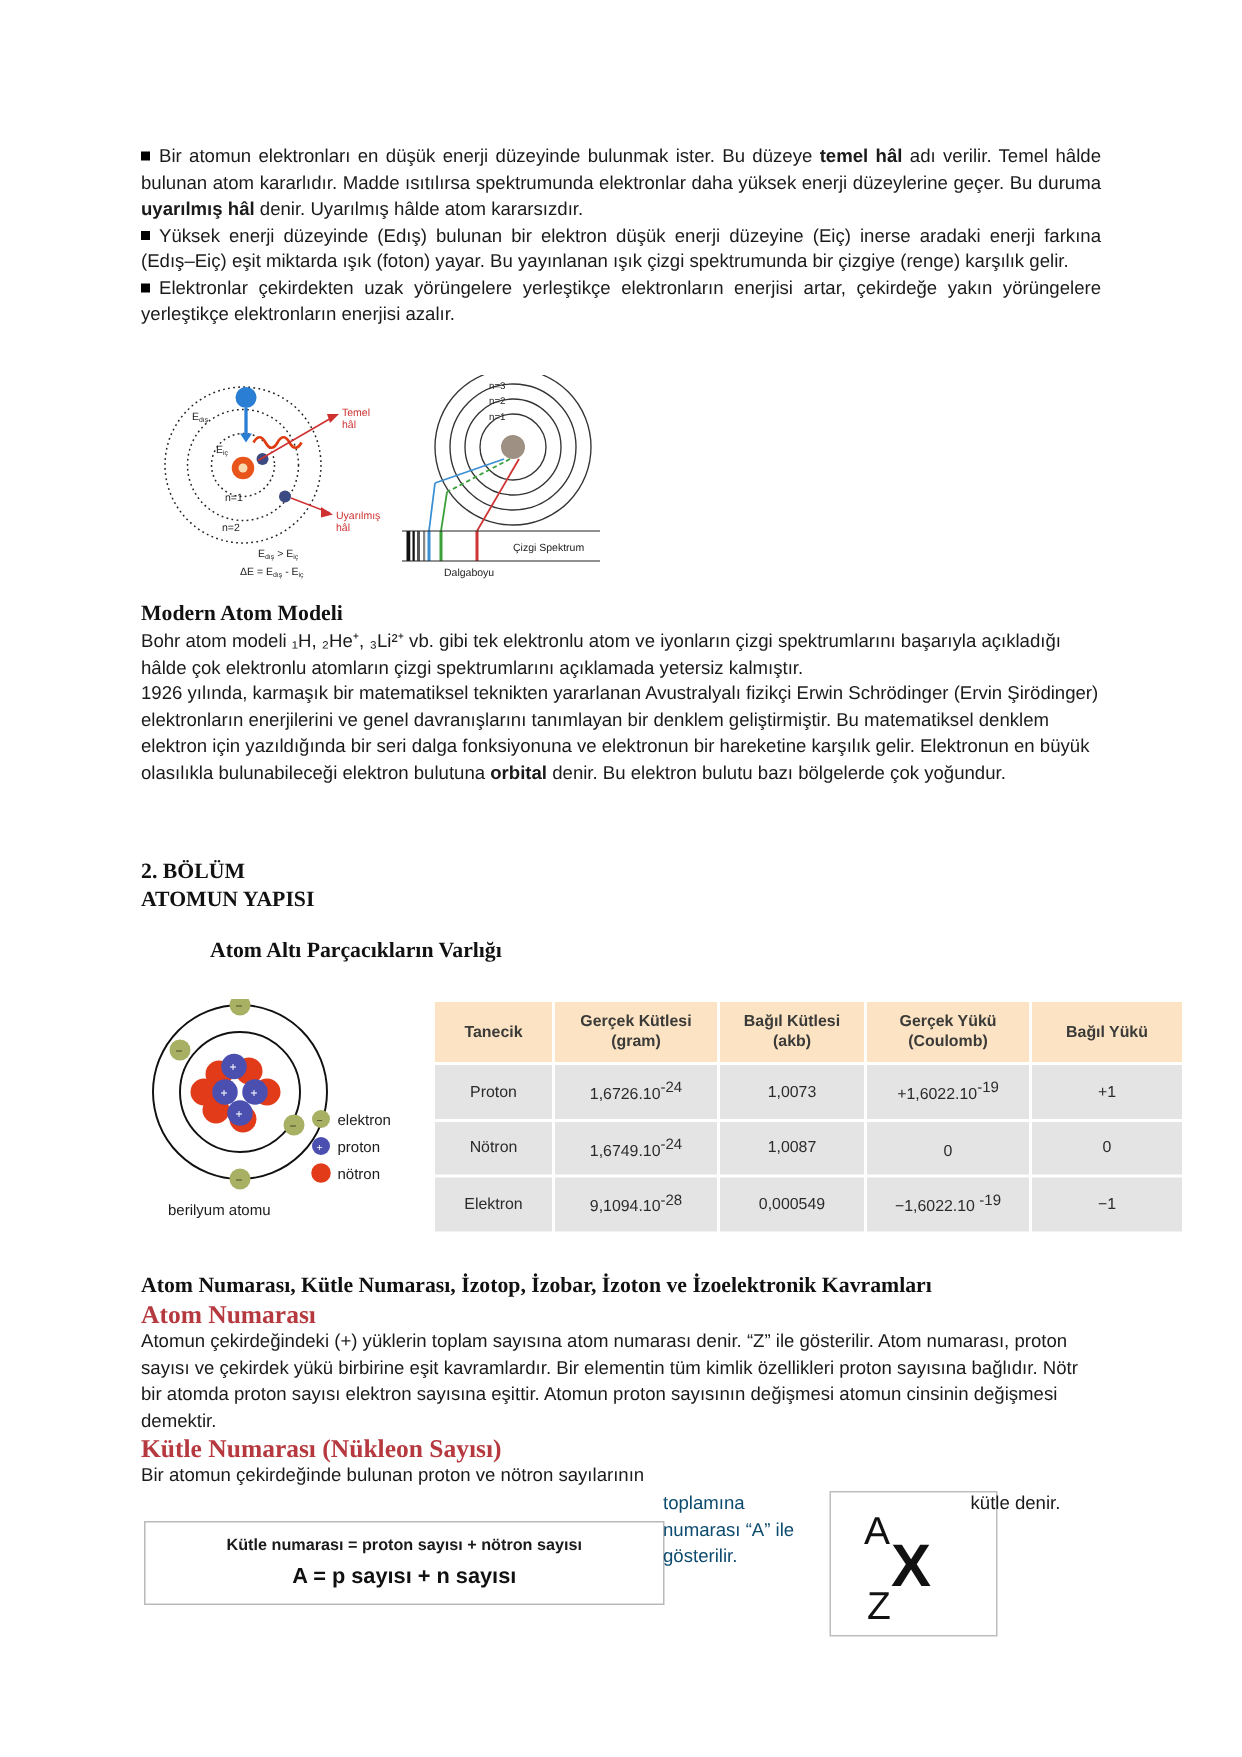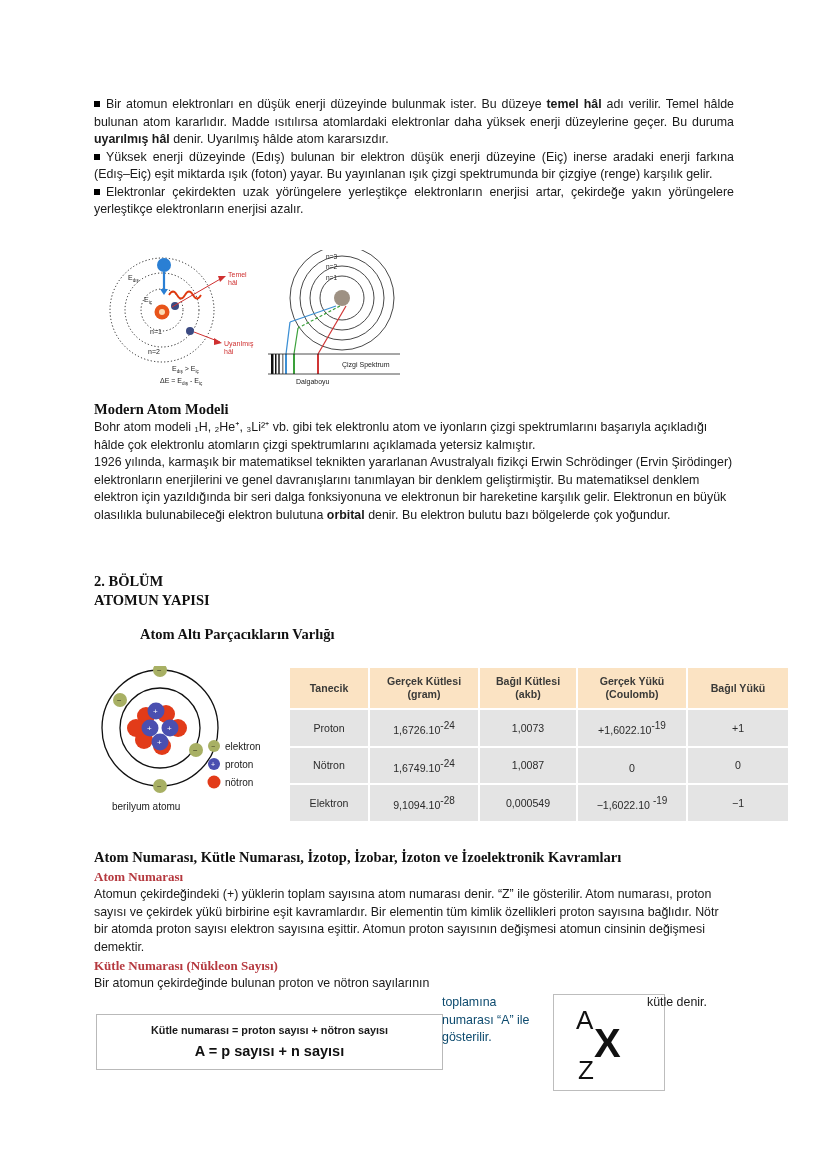--- a/index.html
+++ b/index.html
@@ -53,21 +53,21 @@
   .h-serif {
     font-family: "Liberation Serif", serif;
     font-weight: bold;
     font-size: 14.5px;
     color: #111;
     line-height: 19px;
   }
   .h-red {
     font-family: "Liberation Serif", serif;
     font-weight: bold;
-    font-size: 13px;
+    font-size: 17px;
     line-height: 19px;
   }
 
   
   .fig-row1 {
     position: absolute;
     left: 100px;
     top: 250px;
     width: 310px;
     height: 140px;
@@ -169,21 +169,21 @@
   }
 </style>
 </head>
 <body>
 
 <div class="page">
 
   <div class="content">
 
     <p class="para bulleted">
-      <span class="bullet-sq"></span><span>Bir atomun elektronları en düşük enerji düzeyinde bulunmak ister. Bu düzeye </span><b>temel hâl</b><span> adı verilir. Temel hâlde bulunan atom kararlıdır.  Madde ısıtılırsa atomlardaki elektronlar daha yüksek enerji düzeylerine geçer. Bu duruma </span><b>uyarılmış hâl</b><span> denir. Uyarılmış hâlde atom kararsızdır.</span>
+      <span class="bullet-sq"></span><span>Bir atomun elektronları en düşük enerji düzeyinde bulunmak ister. Bu düzeye </span><b>temel hâl</b><span> adı verilir. Temel hâlde bulunan atom kararlıdır.  Madde ısıtılırsa spektrumunda elektronlar daha yüksek enerji düzeylerine geçer. Bu duruma </span><b>uyarılmış hâl</b><span> denir. Uyarılmış hâlde atom kararsızdır.</span>
     </p>
 
     <p class="para bulleted">
       <span class="bullet-sq"></span><span>Yüksek enerji düzeyinde (Edış) bulunan bir elektron düşük enerji düzeyine (Eiç) inerse aradaki enerji farkına (Edış–Eiç) eşit miktarda ışık (foton) yayar. Bu yayınlanan ışık çizgi spektrumunda bir çizgiye (renge) karşılık gelir.</span>
     </p>
 
     <p class="para bulleted">
       <span class="bullet-sq"></span><span>Elektronlar çekirdekten uzak yörüngelere yerleştikçe elektronların enerjisi artar, çekirdeğe yakın yörüngelere yerleştikçe elektronların enerjisi azalır.</span>
     </p>
   </div>

